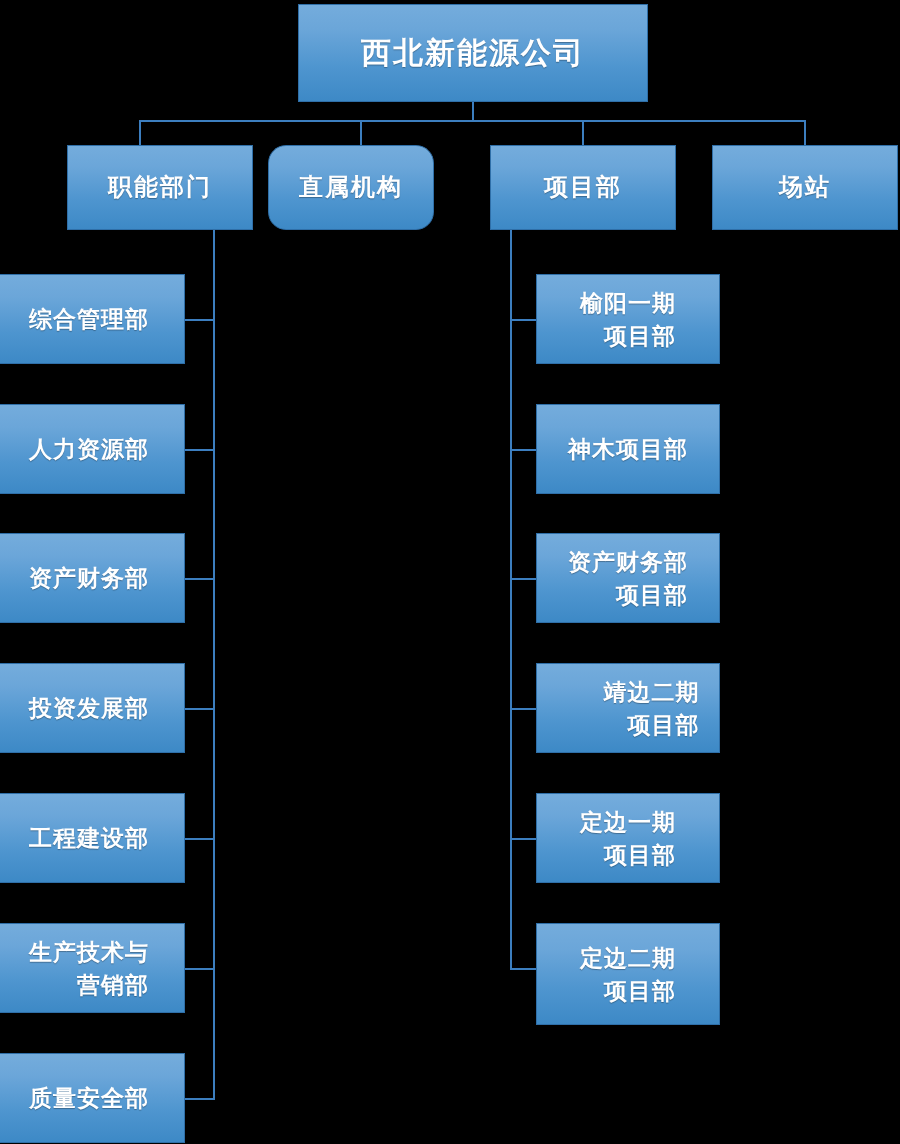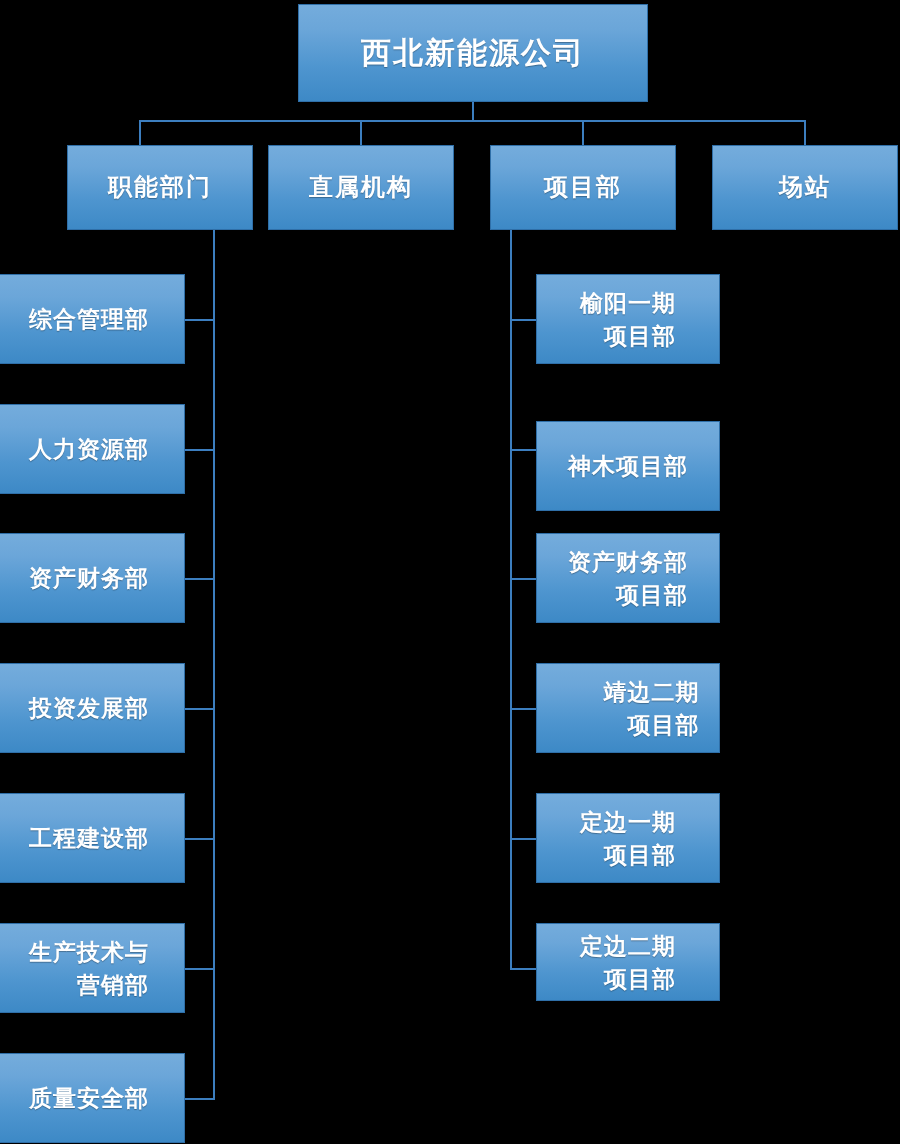--- a/index.html
+++ b/index.html
@@ -72,21 +72,21 @@
   <div class="conn v" style="left:472px; top:102px; width:2px; height:20px;"></div>
   <div class="conn h" style="left:139px; top:120px; width:667px; height:2px;"></div>
 
   <div class="conn v" style="left:139px; top:120px; width:2px; height:25px;"></div>
   <div class="conn v" style="left:360px; top:120px; width:2px; height:25px;"></div>
   <div class="conn v" style="left:582px; top:120px; width:2px; height:25px;"></div>
   <div class="conn v" style="left:804px; top:120px; width:2px; height:25px;"></div>
 
   <div class="node level2" style="left:47px; top:145px; width:186px; height:85px;margin-left:20px;">职能部门</div>
 
-  <div class="node level2" style="left:268px; top:145px; width:186px; height:85px;">直属机构</div>
+  <div class="node level2" style="left:268px; top:145px; width:166px; height:85px;border-radius:18px;">直属机构</div>
 
   <div class="node level2" style="left:490px; top:145px; width:186px; height:85px;">项目部</div>
 
   <div class="node level2" style="left:712px; top:145px; width:186px; height:85px;">场站</div>
 
   <div class="conn v" style="left:213px; top:230px; width:2px; height:869px;"></div>
 
   <div class="conn h" style="left:185px; top:319px; width:30px; height:2px;"></div>
   <div class="conn h" style="left:185px; top:449px; width:30px; height:2px;"></div>
   <div class="conn h" style="left:185px; top:578px; width:30px; height:2px;"></div>
@@ -115,27 +115,27 @@
   <div class="conn h" style="left:510px; top:319px; width:27px; height:2px;"></div>
   <div class="conn h" style="left:510px; top:449px; width:27px; height:2px;"></div>
   <div class="conn h" style="left:510px; top:578px; width:27px; height:2px;"></div>
   <div class="conn h" style="left:510px; top:708px; width:27px; height:2px;"></div>
   <div class="conn h" style="left:510px; top:838px; width:27px; height:2px;"></div>
   <div class="conn h" style="left:510px; top:968px; width:27px; height:2px;"></div>
 
   <div class="node leaf" style="left:536px; top:274px; width:184px; height:90px;">榆阳一期
 项目部</div>
 
-  <div class="node leaf" style="left:536px; top:421px; width:184px; height:90px;">神木项目部</div>
+  <div class="node leaf" style="left:536px; top:404px; width:184px; height:90px;">神木项目部</div>
 
   <div class="node leaf" style="left:536px; top:533px; width:184px; height:90px;">资产财务部
 项目部</div>
 
   <div class="node leaf" style="left:536px; top:663px; width:184px; height:90px;padding-left:47px;">靖边二期
 项目部</div>
 
   <div class="node leaf" style="left:536px; top:793px; width:184px; height:90px;">定边一期
 项目部</div>
 
-  <div class="node leaf" style="left:536px; top:923px; width:184px; height:78px;">定边二期
+  <div class="node leaf" style="left:536px; top:923px; width:184px; height:102px;">定边二期
 项目部</div>
 
 </div>
 
 </body></html>

